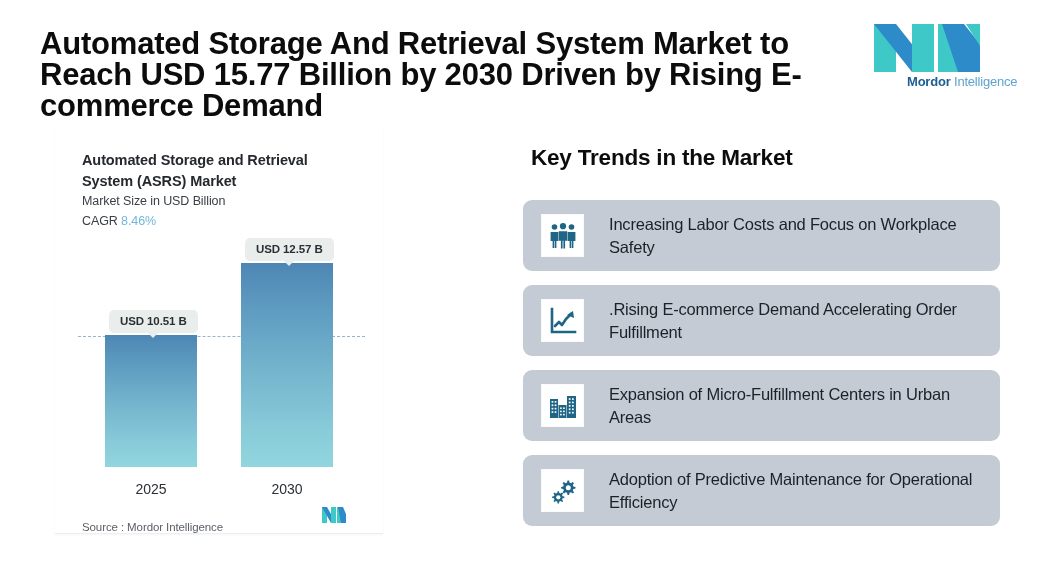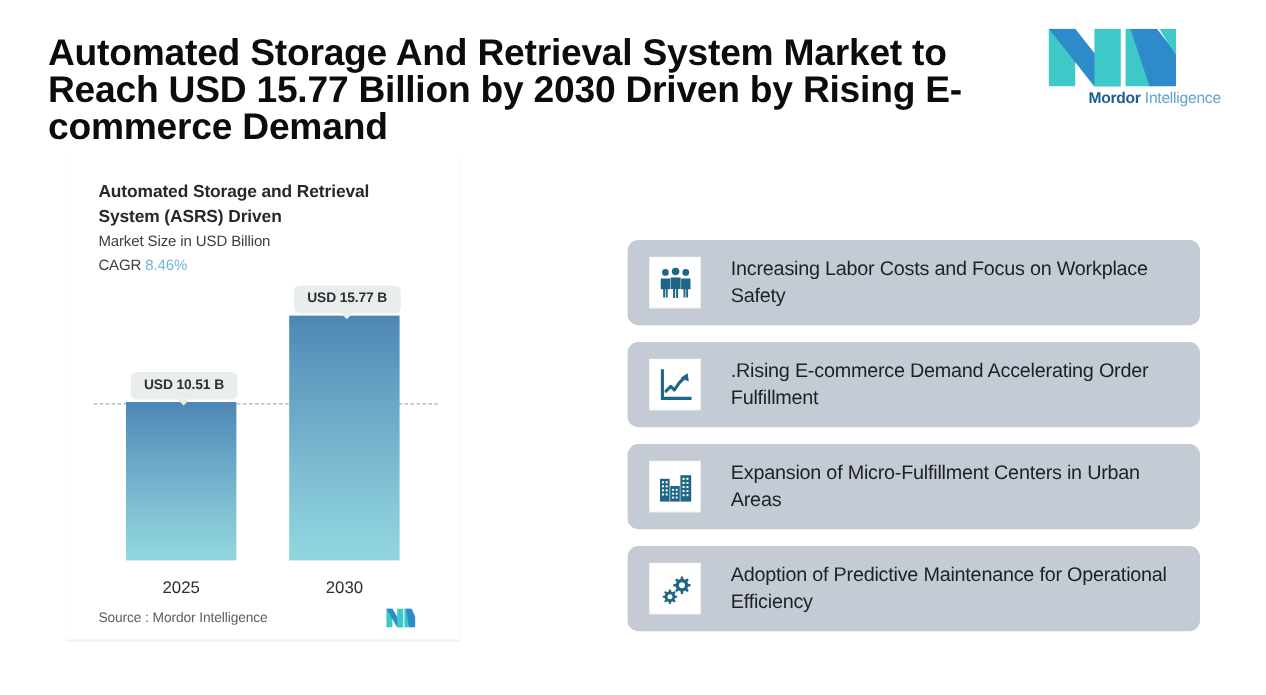--- a/index.html
+++ b/index.html
@@ -155,21 +155,21 @@
     text-align: center;
     font-size: 14px;
     color: #2b3036;
   }
   .tick-2025 { left: 50px; }
   .tick-2030 { left: 186px; }
 
   .chart-source {
     position: absolute;
     left: 27px;
-    bottom: 12px;
+    bottom: 0;
     font-size: 11.5px;
     color: #5c6168;
     letter-spacing: -0.1px;
   }
   .source-mark {
     position: absolute;
     right: 36px;
     bottom: 10px;
     width: 26px;
     height: 16px;
@@ -244,50 +244,51 @@
         <polygon points="100,0 114,0 114,22" fill="#3fc8c8"></polygon>
       </svg>
     </div>
     <div class="brand-wordmark">
       <span class="wm-bold">Mordor</span><span class="wm-light"> Intelligence</span>
     </div>
   </div>
 
   <div class="chart-card">
 
-    <div class="chart-title">Automated Storage and Retrieval System (ASRS) Driven</div>
+    <div class="chart-title">Automated Storage and Retrieval System (ASRS) Market</div>
     <div class="chart-subtitle">Market Size in USD Billion</div>
     <div class="chart-cagr"><span>CAGR </span><span class="cagr-value">8.46%</span></div>
 
     <div class="plot">
 
       <div class="dash-line"></div>
 
       <div class="bar bar-2025"></div>
       <div class="bar bar-2030"></div>
 
       <div class="bar-label label-2025">USD 10.51 B</div>
-      <div class="bar-label label-2030">USD 15.77 B</div>
+      <div class="bar-label label-2030">USD 12.57 B</div>
 
       <div class="tick tick-2025">2025</div>
       <div class="tick tick-2030">2030</div>
     </div>
 
     <div class="chart-source">Source :  Mordor Intelligence</div>
     <div class="source-mark">
       <svg width="26" height="16" viewBox="0 0 26 16">
         <polygon points="1,0 6,0 6,16 1,16" fill="#3fc8c8"></polygon>
         <polygon points="1,0 6,0 15,16 10,16" fill="#2e8bc9"></polygon>
         <polygon points="10,16 15,16 15,0 10,0" fill="#3fc8c8"></polygon>
         <polygon points="16,0 21,0 21,16 16,16" fill="#3fc8c8"></polygon>
         <polygon points="17,0 22,0 25,7 25,16 20,16" fill="#2e8bc9"></polygon>
       </svg>
     </div>
   </div>
 
+  <div class="trends-heading">Key Trends in the Market</div>
 
   <div class="trends-list">
 
     <div class="trend-card">
       <div class="trend-icon-box">
         <svg width="30" height="30" viewBox="0 0 30 30">
           <circle cx="6.5" cy="6" r="2.8" fill="#1f6585"></circle>
           <circle cx="15" cy="5.2" r="3.1" fill="#1f6585"></circle>
           <circle cx="23.5" cy="6" r="2.8" fill="#1f6585"></circle>
           <path d="M2.6 11 h7.8 v9 h-2 v7 h-1.6 v-7 h-0.6 v7 h-1.6 v-7 h-2 z" fill="#1f6585"></path>

